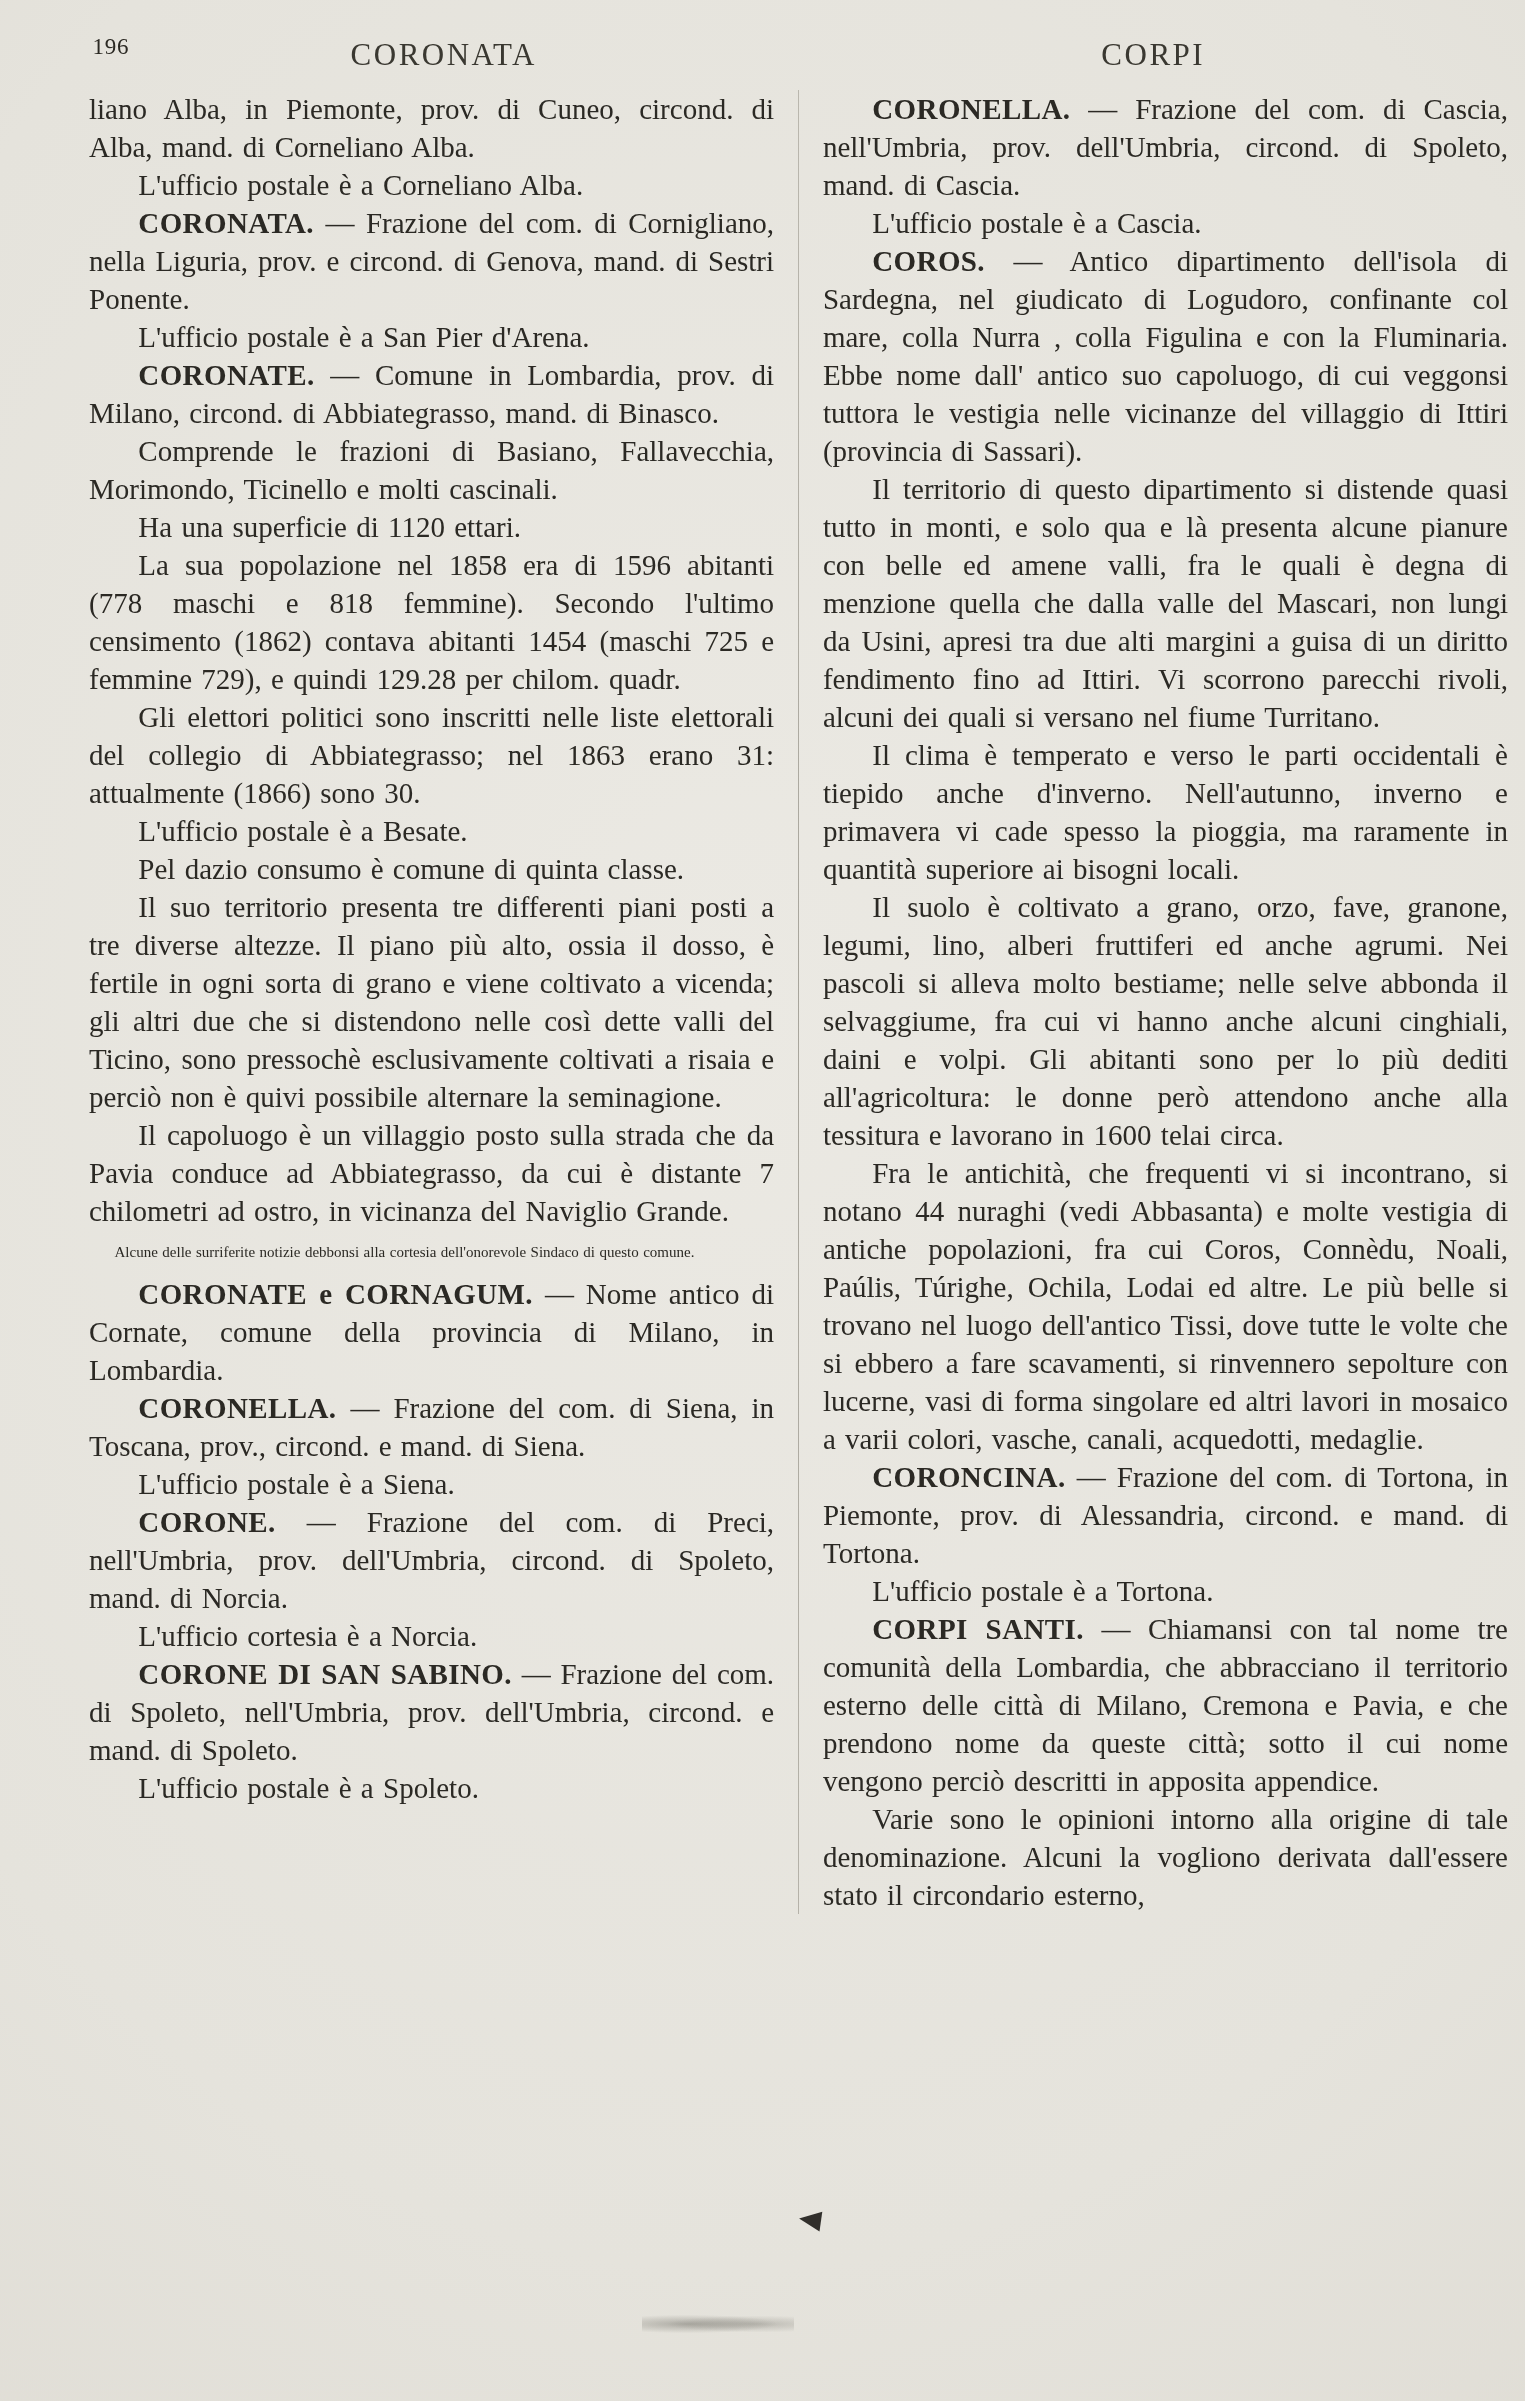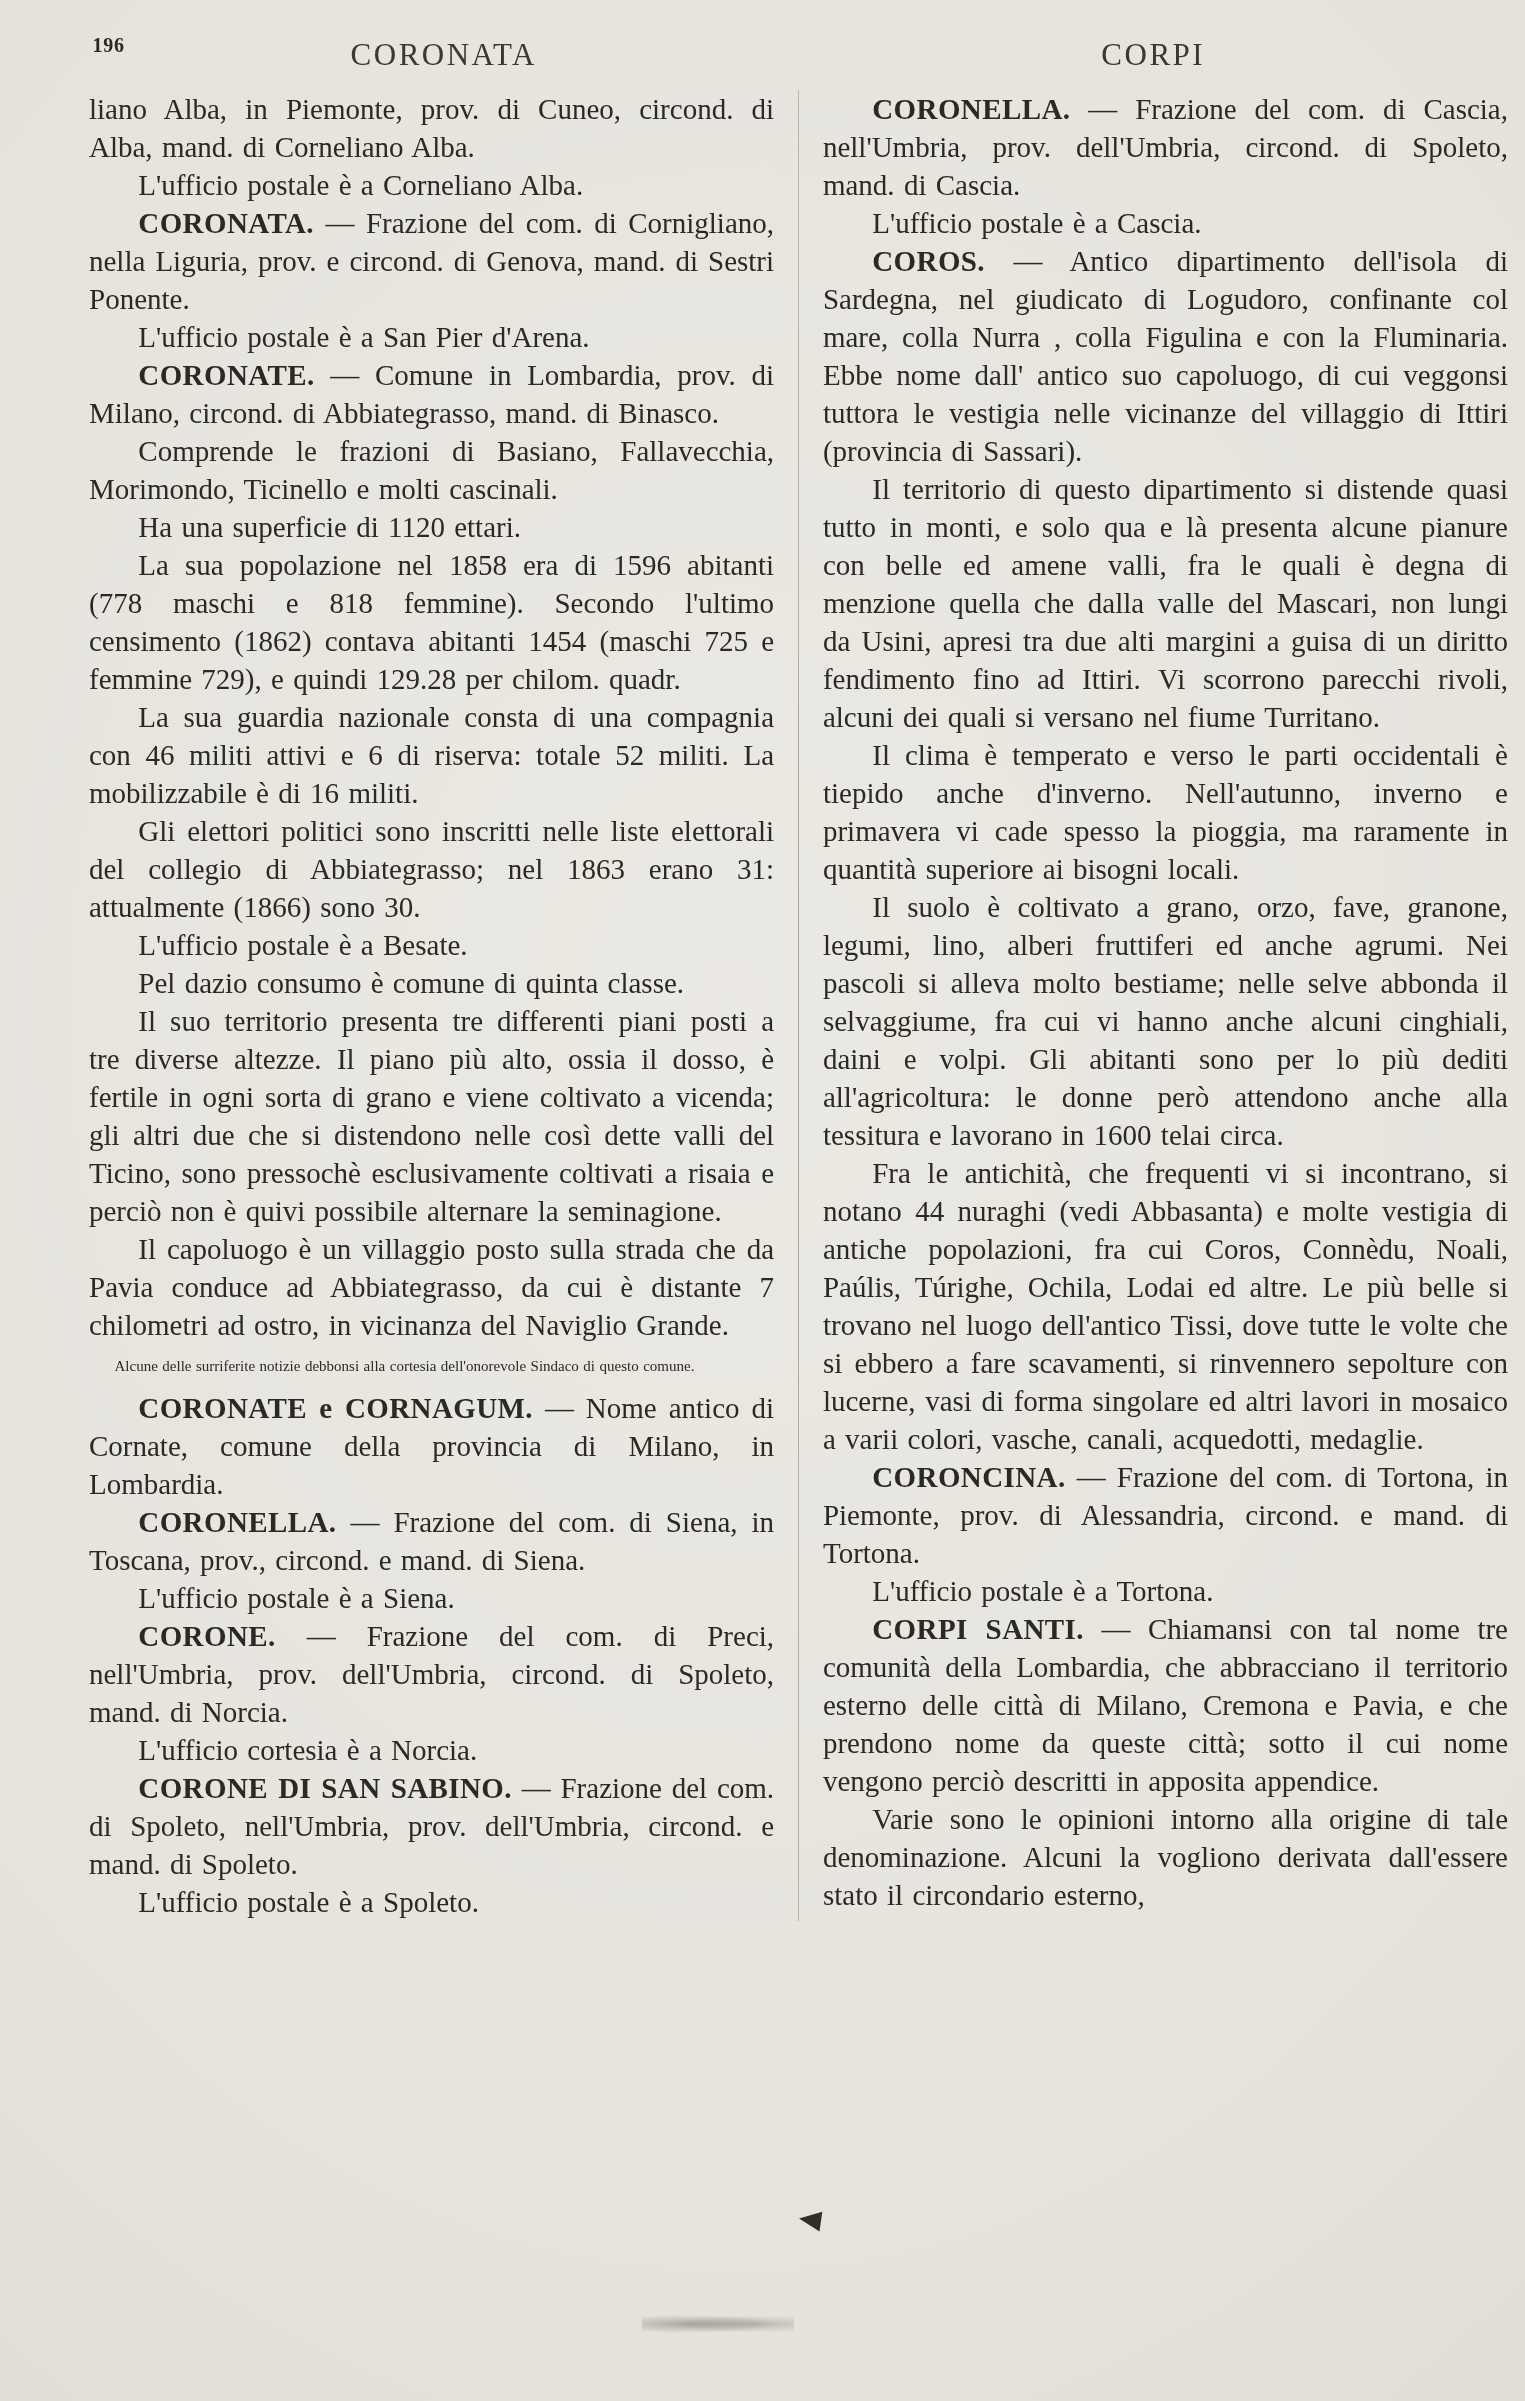--- a/index.html
+++ b/index.html
@@ -33,24 +33,23 @@
   .header-half {
     flex: 1;
     position: relative;
     display: flex;
     justify-content: center;
   }
   .page-number {
     position: absolute;
     left: 3.4px;
     top: -3.4px;
-    font-size: 20px;
+    font-size: 23px;
     letter-spacing: 0.8px;
     color: #2b2923;
-    font-weight: bold;
   }
   .running-head {
     font-size: 31px;
     letter-spacing: 2.5px;
     color: #3a3831;
   }
 
   
   .columns {
     display: flex;
@@ -130,21 +129,20 @@
   <main class="columns">
     <section class="column left" id="col-left">
         <p class="para continuation">liano Alba, in Piemonte, prov. di Cuneo, circond. di Alba, mand. di Corneliano Alba.</p>
         <p class="para plain">L'ufficio postale è a Corneliano Alba.</p>
         <p class="para entry"><b class="headword">CORONATA.</b> — Frazione del com. di Cornigliano, nella Liguria, prov. e circond. di Genova, mand. di Sestri Ponente.</p>
         <p class="para plain">L'ufficio postale è a San Pier d'Arena.</p>
         <p class="para entry"><b class="headword">CORONATE.</b> — Comune in Lombardia, prov. di Milano, circond. di Abbiategrasso, mand. di Binasco.</p>
         <p class="para plain">Comprende le frazioni di Basiano, Fallavecchia, Morimondo, Ticinello e molti cascinali.</p>
         <p class="para plain">Ha una superficie di 1120 ettari.</p>
         <p class="para plain">La sua popolazione nel 1858 era di 1596 abitanti (778 maschi e 818 femmine). Secondo l'ultimo censimento (1862) contava abitanti 1454 (maschi 725 e femmine 729), e quindi 129.28 per chilom. quadr.</p>
-        <p class="para plain">La sua guardia nazionale consta di una compagnia con 46 militi attivi e 6 di riserva: totale 52 militi. La mobilizzabile è di 16 militi.</p>
         <p class="para plain">Gli elettori politici sono inscritti nelle liste elettorali del collegio di Abbiategrasso; nel 1863 erano 31: attualmente (1866) sono 30.</p>
         <p class="para plain">L'ufficio postale è a Besate.</p>
         <p class="para plain">Pel dazio consumo è comune di quinta classe.</p>
         <p class="para plain">Il suo territorio presenta tre differenti piani posti a tre diverse altezze. Il piano più alto, ossia il dosso, è fertile in ogni sorta di grano e viene coltivato a vicenda; gli altri due che si distendono nelle così dette valli del Ticino, sono pressochè esclusivamente coltivati a risaia e perciò non è quivi possibile alternare la seminagione.</p>
         <p class="para plain">Il capoluogo è un villaggio posto sulla strada che da Pavia conduce ad Abbiategrasso, da cui è distante 7 chilometri ad ostro, in vicinanza del Naviglio Grande.</p>
         <p class="para note">Alcune delle surriferite notizie debbonsi alla cortesia dell'onorevole Sindaco di questo comune.</p>
         <p class="para entry"><b class="headword">CORONATE e CORNAGUM.</b> — Nome antico di Cornate, comune della provincia di Milano, in Lombardia.</p>
         <p class="para entry"><b class="headword">CORONELLA.</b> — Frazione del com. di Siena, in Toscana, prov., circond. e mand. di Siena.</p>
         <p class="para plain">L'ufficio postale è a Siena.</p>
         <p class="para entry"><b class="headword">CORONE.</b> — Frazione del com. di Preci, nell'Umbria, prov. dell'Umbria, circond. di Spoleto, mand. di Norcia.</p>

